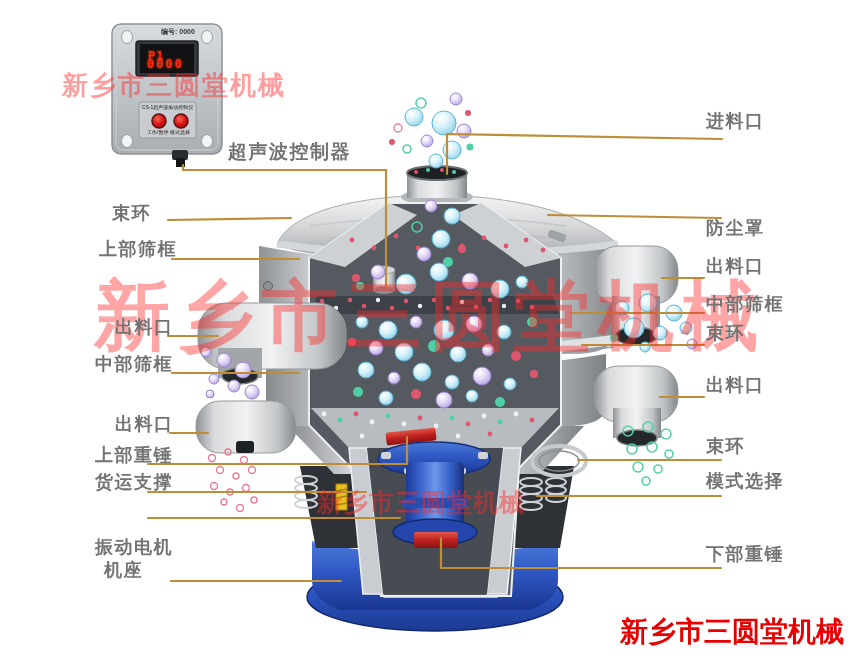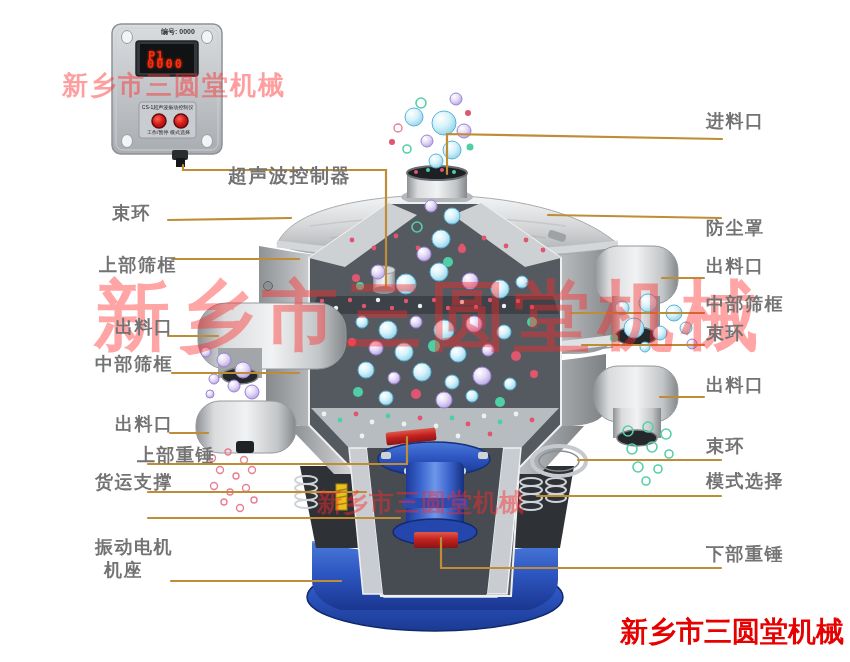--- a/index.html
+++ b/index.html
@@ -398,28 +398,28 @@
   <div class="wm wm-big" style="left:94px;top:278px;">新乡市三圆堂机械</div>
   <div class="wm wm-small" style="left:317px;top:490px;font-size:25px;letter-spacing:1px;">新乡市三圆堂机械</div>
 
   <div class="ctrl-txt ctrl-serial">编号: 0000</div>
   <div class="ctrl-txt led led-top">P1</div>
   <div class="ctrl-txt led led-bottom">0000</div>
   <div class="ctrl-txt panel-title">CS-1超声波振动控制仪</div>
   <div class="ctrl-txt btn-label btn-label-l">工作/暂停</div>
   <div class="ctrl-txt btn-label btn-label-r">模式选择</div>
 
-  <div class="callout callout-top" style="left:228px;top:142px;margin-top:24px;">超声波控制器</div>
+  <div class="callout callout-top" style="left:228px;top:142px;">超声波控制器</div>
 
   <div class="callout" style="left:112px;top:204px;">束环</div>
-  <div class="callout" style="left:99px;top:256px;">上部筛框</div>
+  <div class="callout" style="left:99px;top:240px;">上部筛框</div>
   <div class="callout" style="left:115px;top:318px;">出料口</div>
   <div class="callout" style="left:95px;top:355px;">中部筛框</div>
   <div class="callout" style="left:115px;top:415px;">出料口</div>
-  <div class="callout" style="left:95px;top:446px;margin-left:42px;">上部重锤</div>
+  <div class="callout" style="left:95px;top:446px;">上部重锤</div>
   <div class="callout" style="left:95px;top:473px;">货运支撑</div>
   <div class="callout" style="left:95px;top:500px;margin-top:38px;">振动电机</div>
   <div class="callout" style="left:104px;top:561px;">机座</div>
 
   <div class="callout" style="left:706px;top:112px;">进料口</div>
   <div class="callout" style="left:706px;top:201px;margin-top:18px;">防尘罩</div>
   <div class="callout" style="left:706px;top:257px;">出料口</div>
   <div class="callout" style="left:706px;top:295px;">中部筛框</div>
   <div class="callout" style="left:706px;top:324px;">束环</div>
   <div class="callout" style="left:706px;top:376px;">出料口</div>

